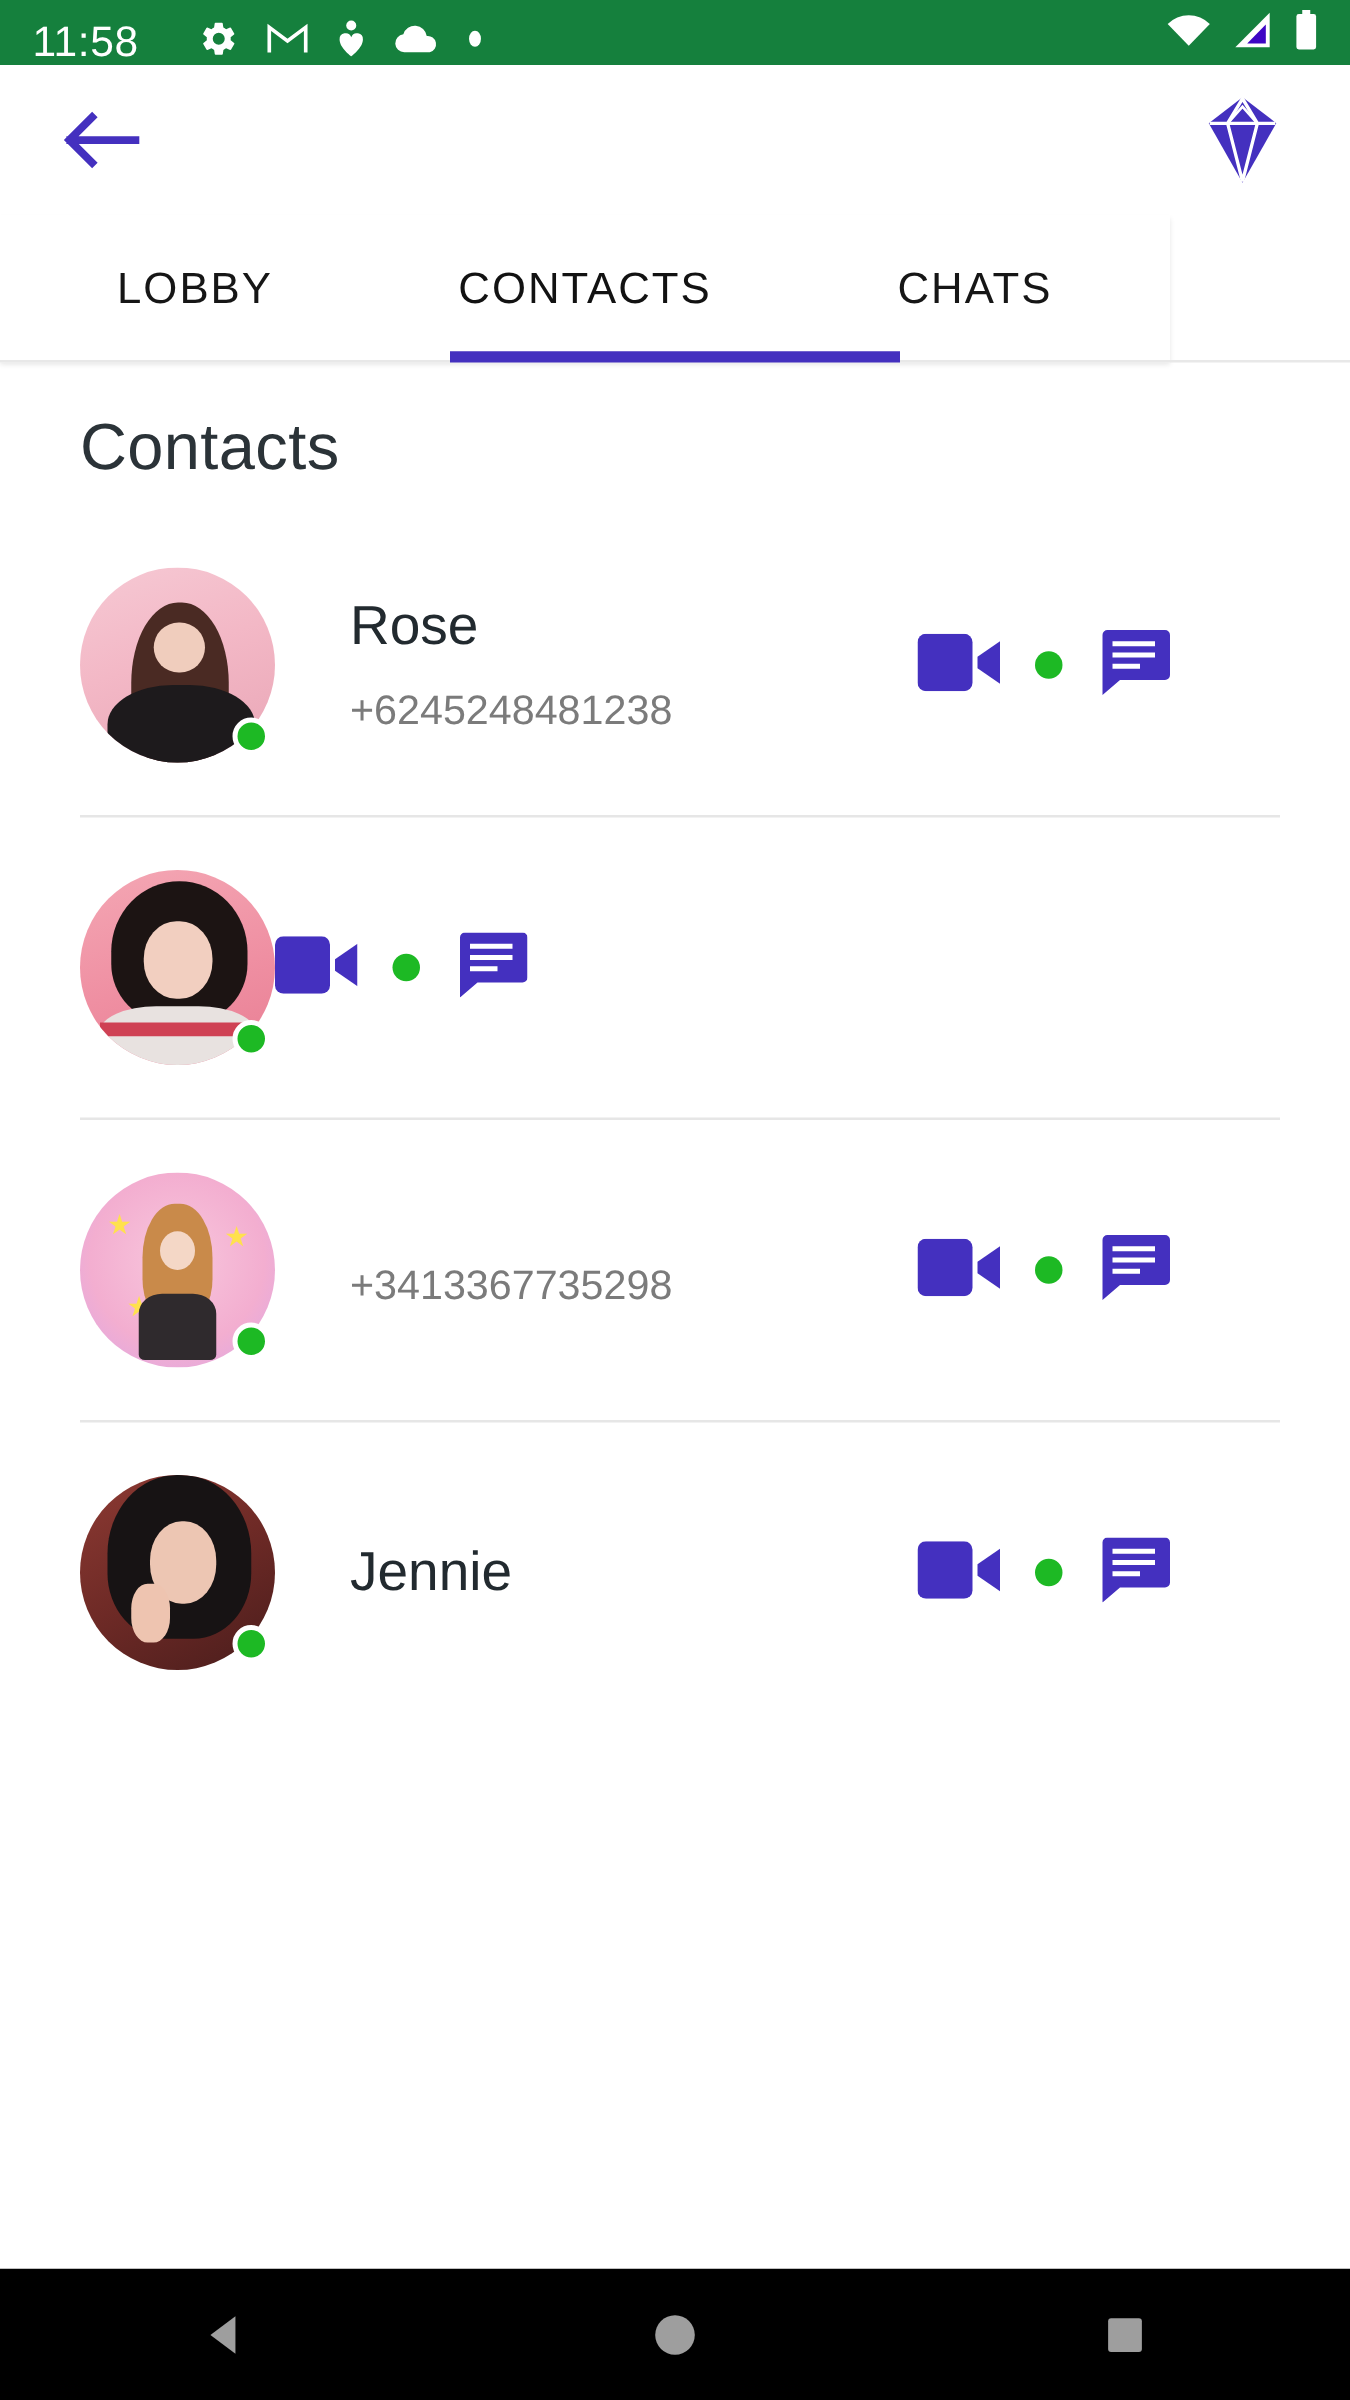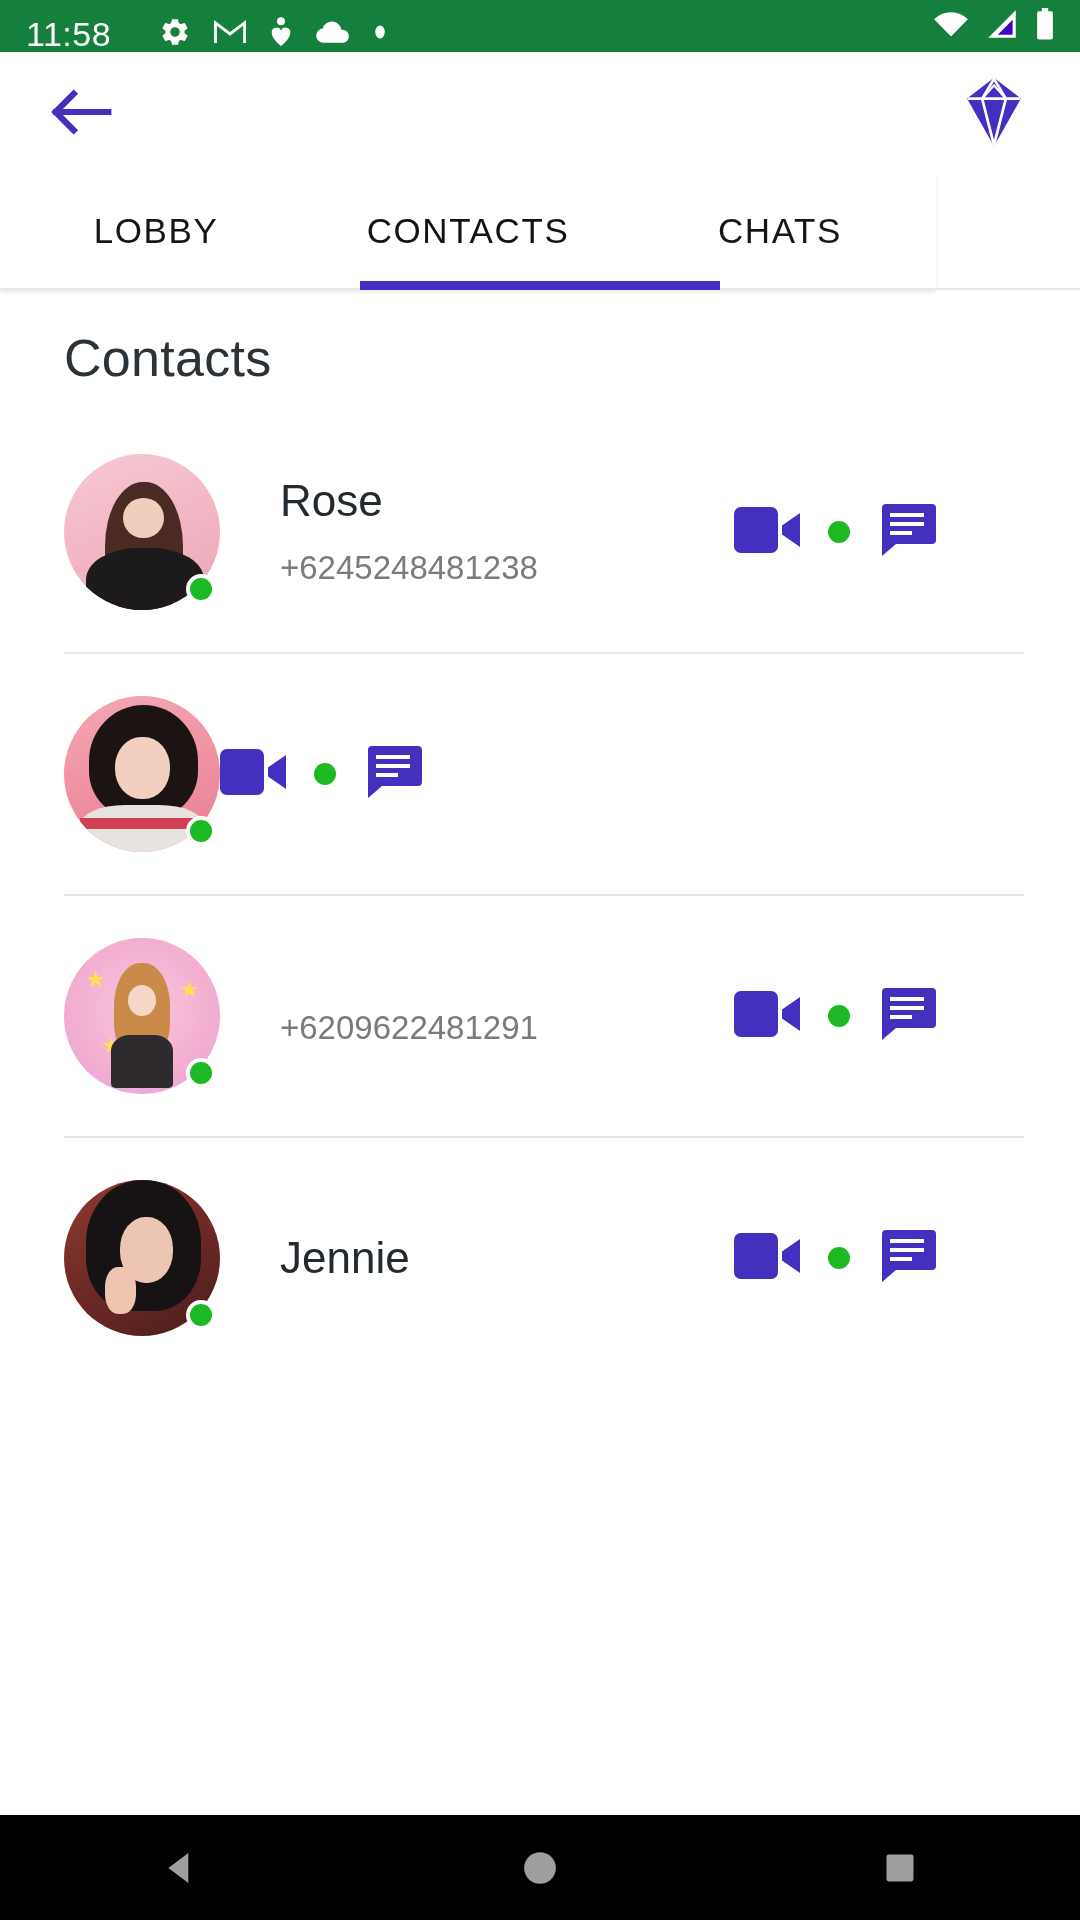--- a/index.html
+++ b/index.html
@@ -300,21 +300,21 @@
           <span class="star" style="left:14%;top:20%">★</span>
           <span class="star" style="left:74%;top:26%">★</span>
           <span class="star" style="left:24%;top:62%">★</span>
           <div class="lisa-hair"></div>
             <div class="lisa-face"></div>
             <div class="lisa-body"></div>
         </div>
         <div class="online-dot"></div>
       </div>
       <div class="contact-meta">
-        <div class="contact-phone">+6209622481291</div>
+        <div class="contact-phone">+3413367735298</div>
       </div>
       <div class="contact-actions">
         <div>
           <svg width="66" height="46" viewBox="0 0 33 23">
             <rect x="0" y="0" width="22" height="23" rx="3.4" fill="#4430bf"></rect>
             <path fill="#4430bf" d="M24 9.2 33 3v17l-9-6.2z"></path>
           </svg>
         </div>
         <div class="act-dot"></div>
         <div>

